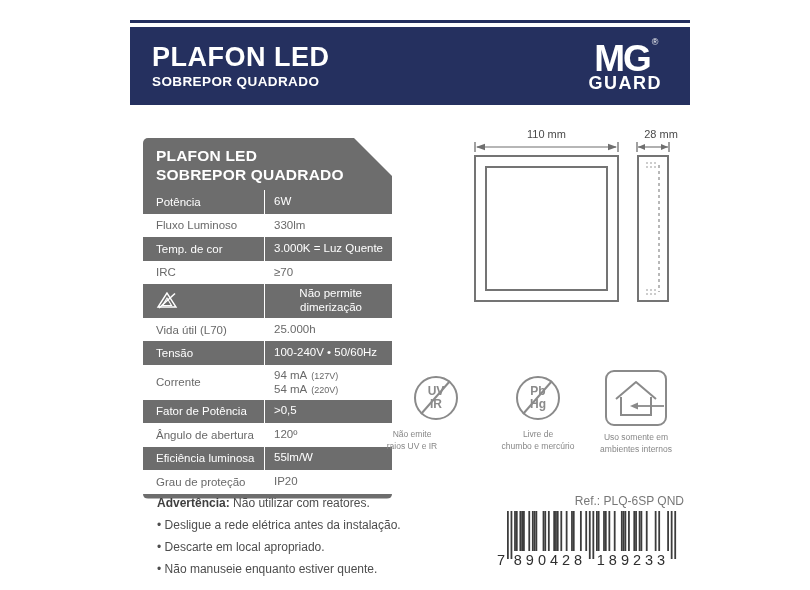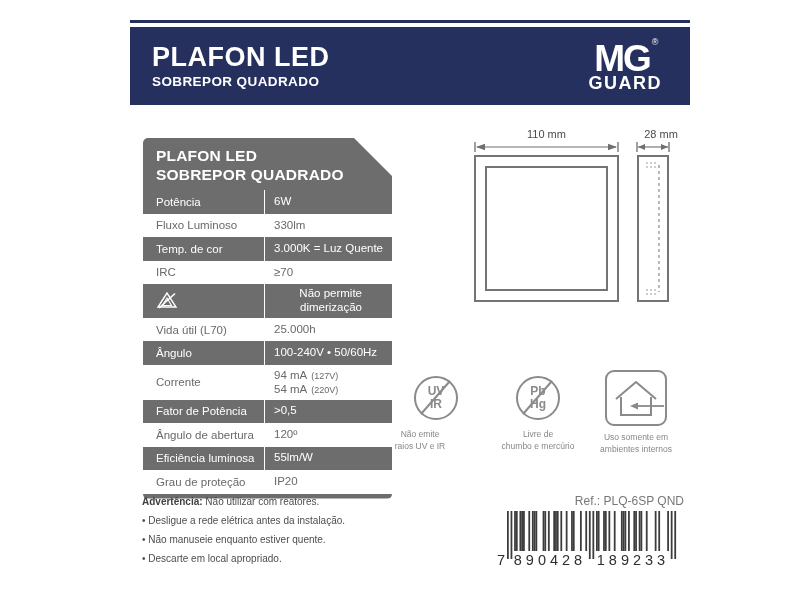--- a/index.html
+++ b/index.html
@@ -52,21 +52,21 @@
   .front-label { left:474px; top:128px; width:145px; }
   .side-label  { left:635px; top:128px; width:52px; }
   .front-view { left:474px; top:155px; width:145px; height:147px; border:2px solid #747474; background:#fff; }
   .front-inner { position:absolute; left:9px; top:9px; right:9px; bottom:9px; border:2px solid #747474; }
   .side-view { left:637px; top:155px; width:32px; height:147px; border:2px solid #747474; background:#fff; }
 
   
   .cert-caption { font-size:8.5px; color:#878787; text-align:center; line-height:1.45; }
 
   
-  .warnings { left:142px; top:496px; width:320px; font-size:10px; color:#4d4d4d; }
+  .warnings { left:157px; top:496px; width:320px; font-size:12px; color:#4d4d4d; }
   .warn-head b { color:#3f3f3f; }
   .warn-item { margin-top:8px; }
 
   
   .barcode-box { left:493px; top:494px; width:195px; }
   .barcode-ref { font-size:12px; color:#777; text-align:right; padding-right:4px; margin-bottom:1px; }
   .barcode-svg text { font-family:"Liberation Sans", sans-serif; font-size:14.5px; fill:#2f2f2f; }
   .barcode-svg rect { fill:#3c3c3c; }
 </style>
 </head>
@@ -117,21 +117,21 @@
     </div>
     <div class="val">
         <span class="wrapval">Não permite dimerização</span>
       </div>
   </div>
   <div class="srow w">
     <div class="lab">Vida útil (L70)</div>
     <div class="val">25.000h</div>
   </div>
   <div class="srow g">
-    <div class="lab">Ângulo</div>
+    <div class="lab">Tensão</div>
     <div class="val">100-240V  •  50/60Hz</div>
   </div>
   <div class="srow w">
     <div class="lab">Corrente</div>
     <div class="val">
       <span class="val2l">
         <span>94 mA</span><span class="note">(127V)</span><br>
         <span>54 mA</span><span class="note">(220V)</span>
       </span>
     </div>
@@ -183,21 +183,21 @@
     <line x1="7" y1="137" x2="17" y2="137" stroke="#9b9b9b" stroke-width="1.2" stroke-dasharray="2 2"></line>
   </svg>
 </div>
 
 <svg class="abs" style="left:412px; top:374px;" width="48" height="48">
   <circle cx="24" cy="24" r="21" fill="none" stroke="#8a8a8a" stroke-width="2"></circle>
   <text x="24" y="21" text-anchor="middle" font-size="12" fill="#8a8a8a" font-weight="bold" font-family="Liberation Sans, sans-serif">UV</text>
   <text x="24" y="34" text-anchor="middle" font-size="12" fill="#8a8a8a" font-weight="bold" font-family="Liberation Sans, sans-serif">IR</text>
   <line x1="38" y1="7" x2="9" y2="40" stroke="#8a8a8a" stroke-width="2"></line>
 </svg>
-<div class="abs cert-caption" style="left:360px; top:428px; width:120px;">
+<div class="abs cert-caption" style="left:352px; top:428px; width:120px;">
   <div>Não emite</div>
   <div>raios UV e IR</div>
 </div>
 
 <svg class="abs" style="left:514px; top:374px;" width="48" height="48">
   <circle cx="24" cy="24" r="21" fill="none" stroke="#8a8a8a" stroke-width="2"></circle>
   <text x="24" y="21" text-anchor="middle" font-size="12" fill="#8a8a8a" font-weight="bold" font-family="Liberation Sans, sans-serif">Pb</text>
   <text x="24" y="34" text-anchor="middle" font-size="12" fill="#8a8a8a" font-weight="bold" font-family="Liberation Sans, sans-serif">Hg</text>
   <line x1="38" y1="7" x2="9" y2="40" stroke="#8a8a8a" stroke-width="2"></line>
 </svg>
@@ -214,22 +214,22 @@
   <polygon points="26,37 34,33.5 34,40.5" fill="#8a8a8a"></polygon>
 </svg>
 <div class="abs cert-caption" style="left:576px; top:431px; width:120px;">
   <div>Uso somente em</div>
   <div>ambientes internos</div>
 </div>
 
 <div class="abs warnings">
   <div class="warn-head"><b>Advertência:</b><span> Não utilizar com reatores.</span></div>
   <div class="warn-item"><span>•</span> <span>Desligue a rede elétrica antes da instalação.</span></div>
+  <div class="warn-item"><span>•</span> <span>Descarte em local apropriado.</span></div>
   <div class="warn-item"><span>•</span> <span>Não manuseie enquanto estiver quente.</span></div>
-  <div class="warn-item"><span>•</span> <span>Descarte em local apropriado.</span></div>
 </div>
 
 <div class="abs barcode-box">
   <div class="barcode-ref">Ref.: PLQ-6SP QND</div>
   <svg class="barcode-svg" width="195" height="60">
     <g>
         <rect x="14.00" y="2" width="1.78" height="48"></rect>
         <rect x="17.56" y="2" width="1.78" height="48"></rect>
         <rect x="21.12" y="2" width="1.78" height="40"></rect>
         <rect x="22.90" y="2" width="1.78" height="40"></rect>

